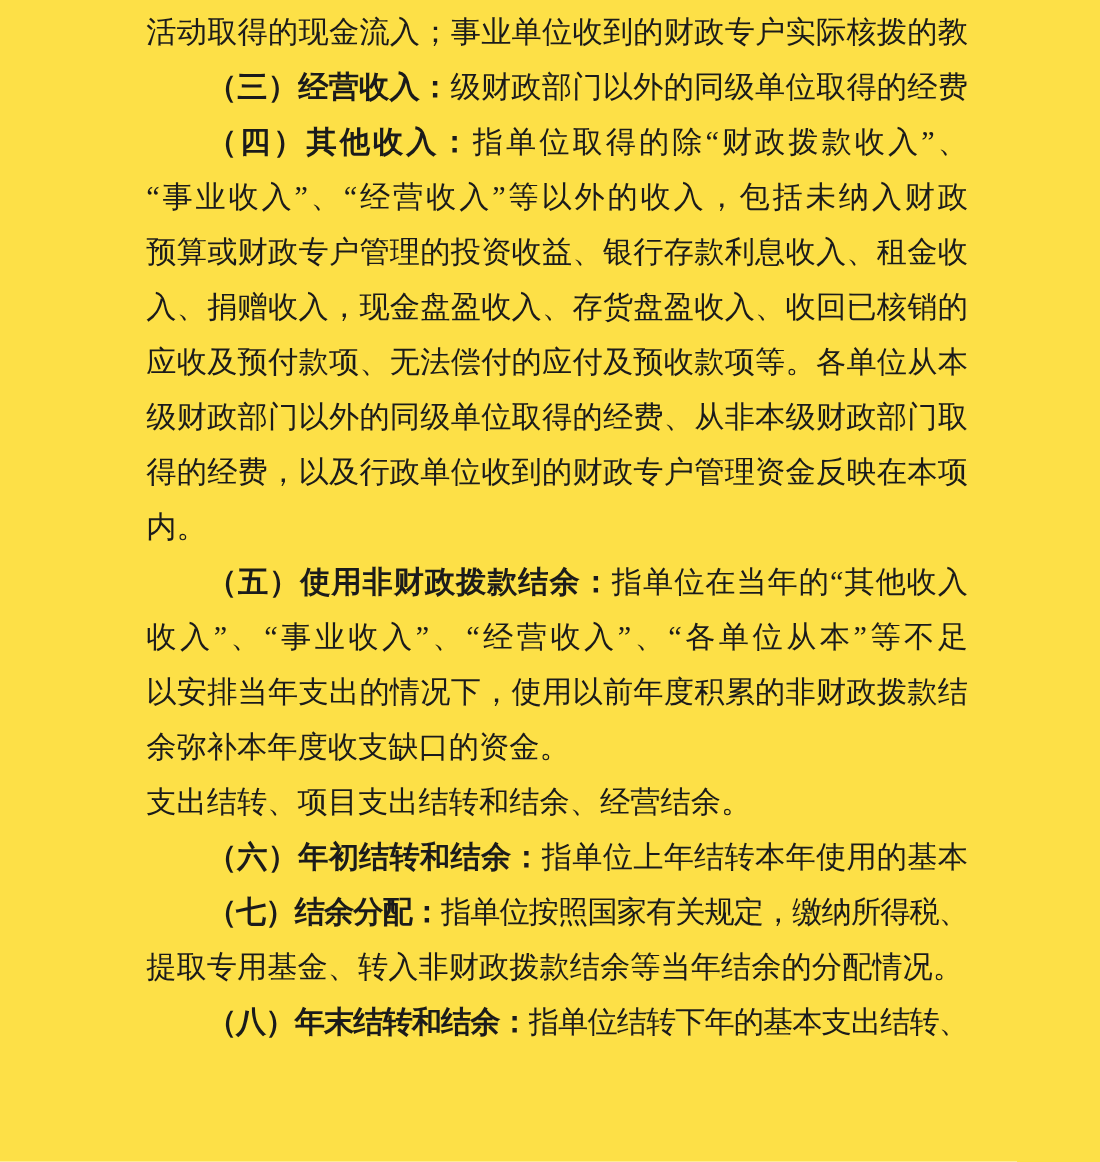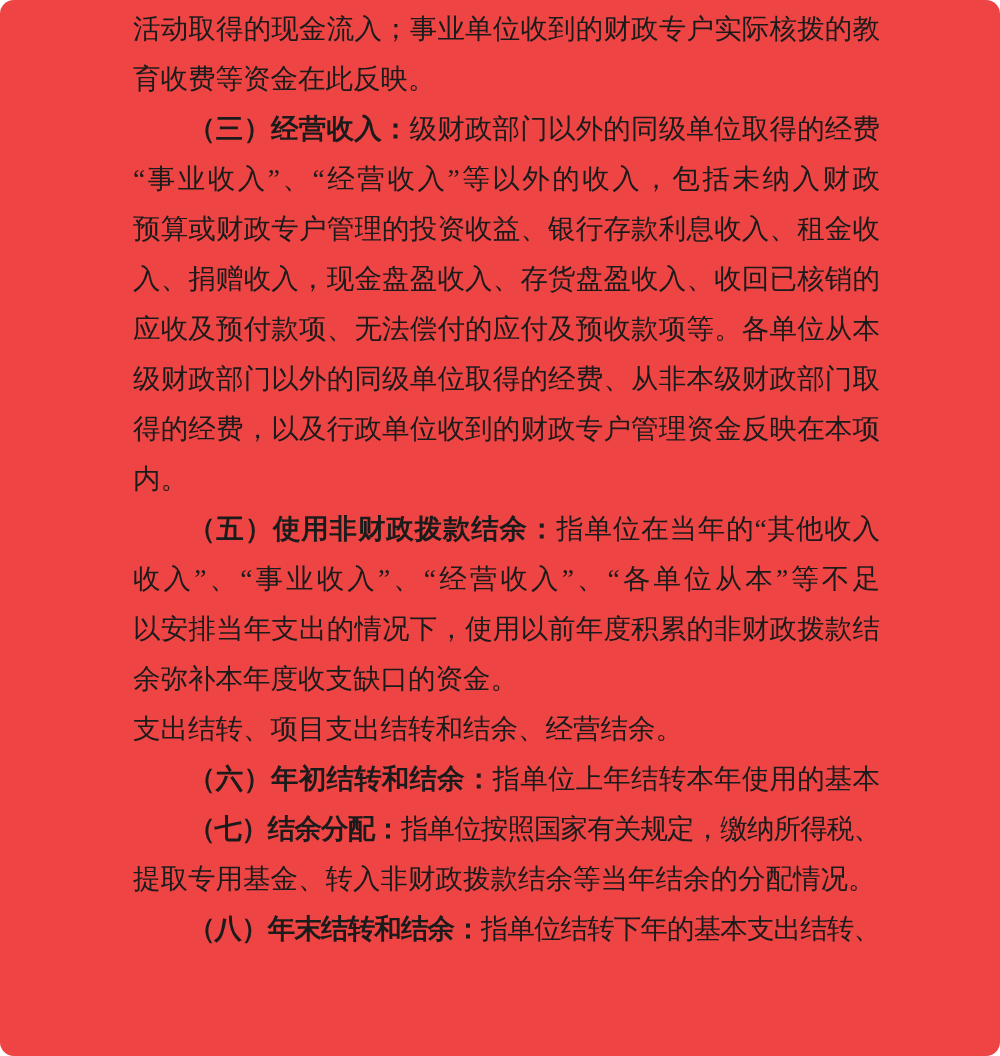--- a/index.html
+++ b/index.html
@@ -40,25 +40,25 @@
   .seg {
     font-weight: normal;
   }
   .seg.bold {
     font-weight: bold;
   }
 </style>
 </head>
 <body>
 
-<main class="page" style="background: #ef4444; border-radius: 14px;">
+<main class="page" style="background: #fde047;">
   <section id="doc" class="doc-text" style="color: rgb(27, 27, 27);">
       <div class="line fill"><span class="seg">活动取得的现金流入；事业单位收到的财政专户实际核拨的教</span></div>
-      <div class="line"><span class="seg">育收费等资金在此反映。</span></div>
       <div class="line indent fill"><span class="seg bold">（三）经营收入：</span><span class="seg">级财政部门以外的同级单位取得的经费</span></div>
+      <div class="line indent fill"><span class="seg bold">（四）其他收入：</span><span class="seg">指单位取得的除“财政拨款收入”、</span></div>
       <div class="line fill"><span class="seg">“事业收入”、“经营收入”等以外的收入，包括未纳入财政</span></div>
       <div class="line fill"><span class="seg">预算或财政专户管理的投资收益、银行存款利息收入、租金收</span></div>
       <div class="line fill"><span class="seg">入、捐赠收入，现金盘盈收入、存货盘盈收入、收回已核销的</span></div>
       <div class="line fill"><span class="seg">应收及预付款项、无法偿付的应付及预收款项等。各单位从本</span></div>
       <div class="line fill"><span class="seg">级财政部门以外的同级单位取得的经费、从非本级财政部门取</span></div>
       <div class="line fill"><span class="seg">得的经费，以及行政单位收到的财政专户管理资金反映在本项</span></div>
       <div class="line"><span class="seg">内。</span></div>
       <div class="line indent fill"><span class="seg bold">（五）使用非财政拨款结余：</span><span class="seg">指单位在当年的“其他收入</span></div>
       <div class="line fill"><span class="seg">收入”、“事业收入”、“经营收入”、“各单位从本”等不足</span></div>
       <div class="line fill"><span class="seg">以安排当年支出的情况下，使用以前年度积累的非财政拨款结</span></div>

